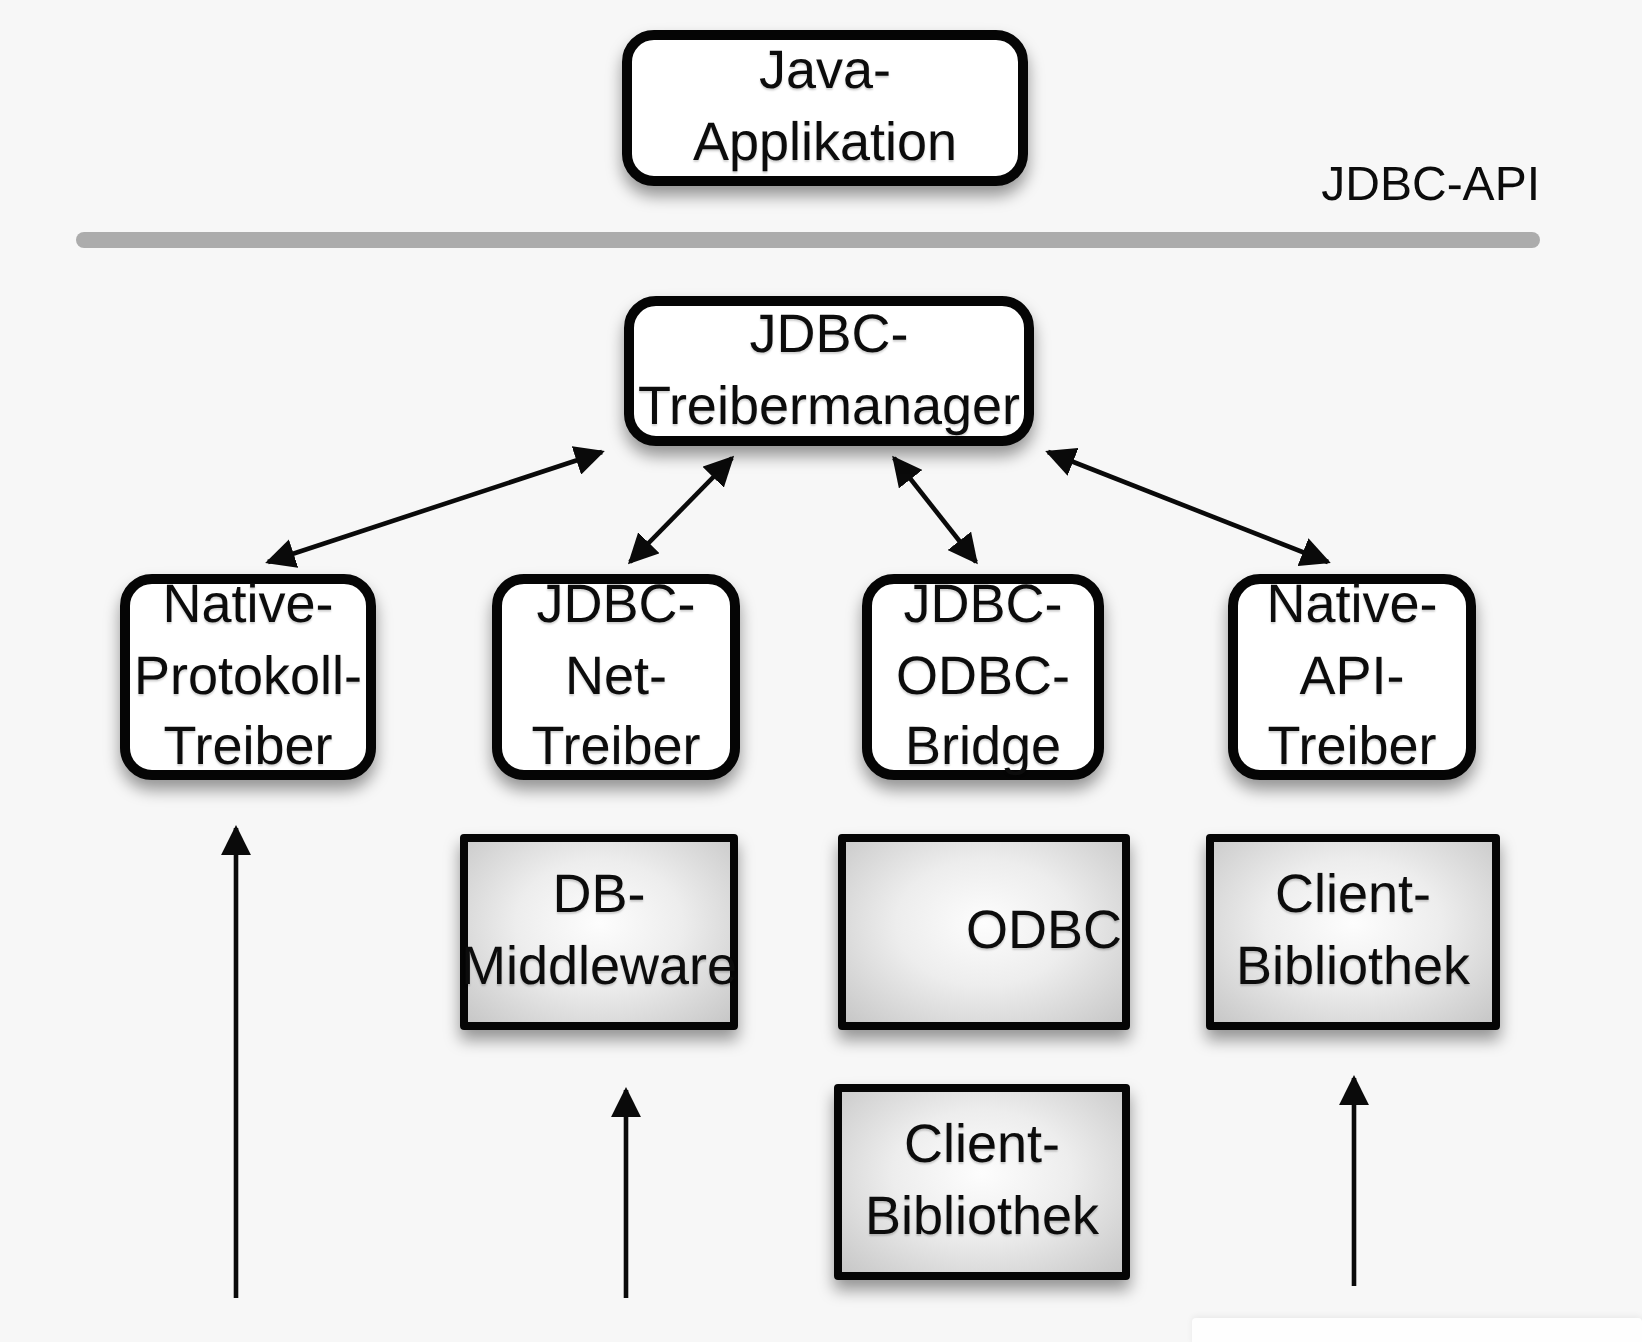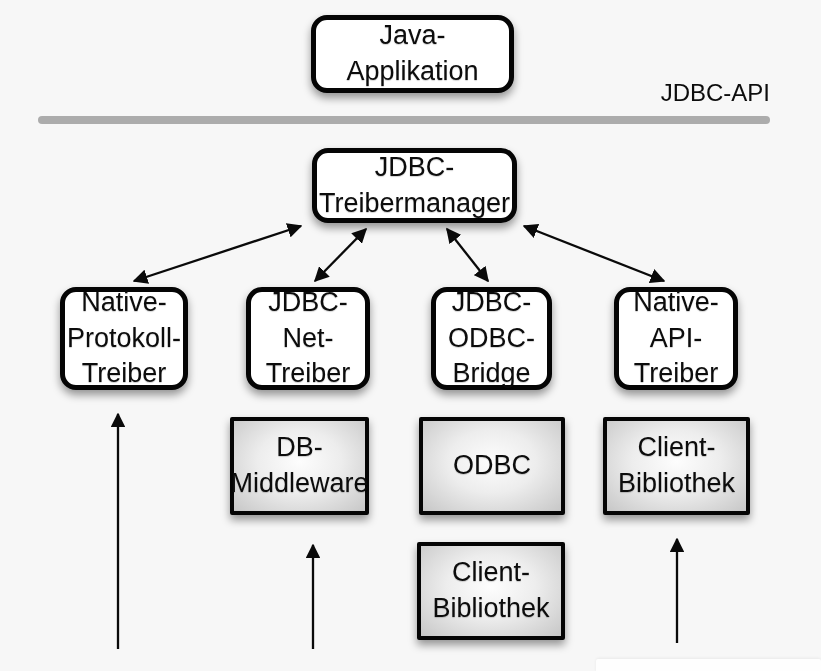--- a/index.html
+++ b/index.html
@@ -50,21 +50,21 @@
     box-shadow: 0 5px 8px rgba(0,0,0,0.40);
   }
   
   .n-java      { left: 311px; top: 15px;  width: 203px; height: 78px; }
   .n-manager   { left: 312px; top: 148px; width: 205px; height: 75px; }
   .n-nativep   { left: 60px;  top: 287px; width: 128px; height: 103px; }
   .n-net       { left: 246px; top: 287px; width: 124px; height: 103px; }
   .n-odbcbr    { left: 431px; top: 287px; width: 121px; height: 103px; }
   .n-nativeapi { left: 614px; top: 287px; width: 124px; height: 103px; }
   .n-dbmw      { left: 230px; top: 417px; width: 139px; height: 98px; }
-  .n-odbc      { left: 419px; top: 417px; width: 146px; height: 98px; }
+  .n-odbc      { left: 419px; top: 417px; width: 146px; height: 98px; justify-content: flex-end; }
   .n-clientr   { left: 603px; top: 417px; width: 147px; height: 98px; }
   .n-clientc   { left: 417px; top: 542px; width: 148px; height: 98px; }
 
   .divider {
     position: absolute;
     left: 38px; top: 116px;
     width: 732px; height: 8px;
     border-radius: 4px;
     background: #acacac;
     z-index: 2;

